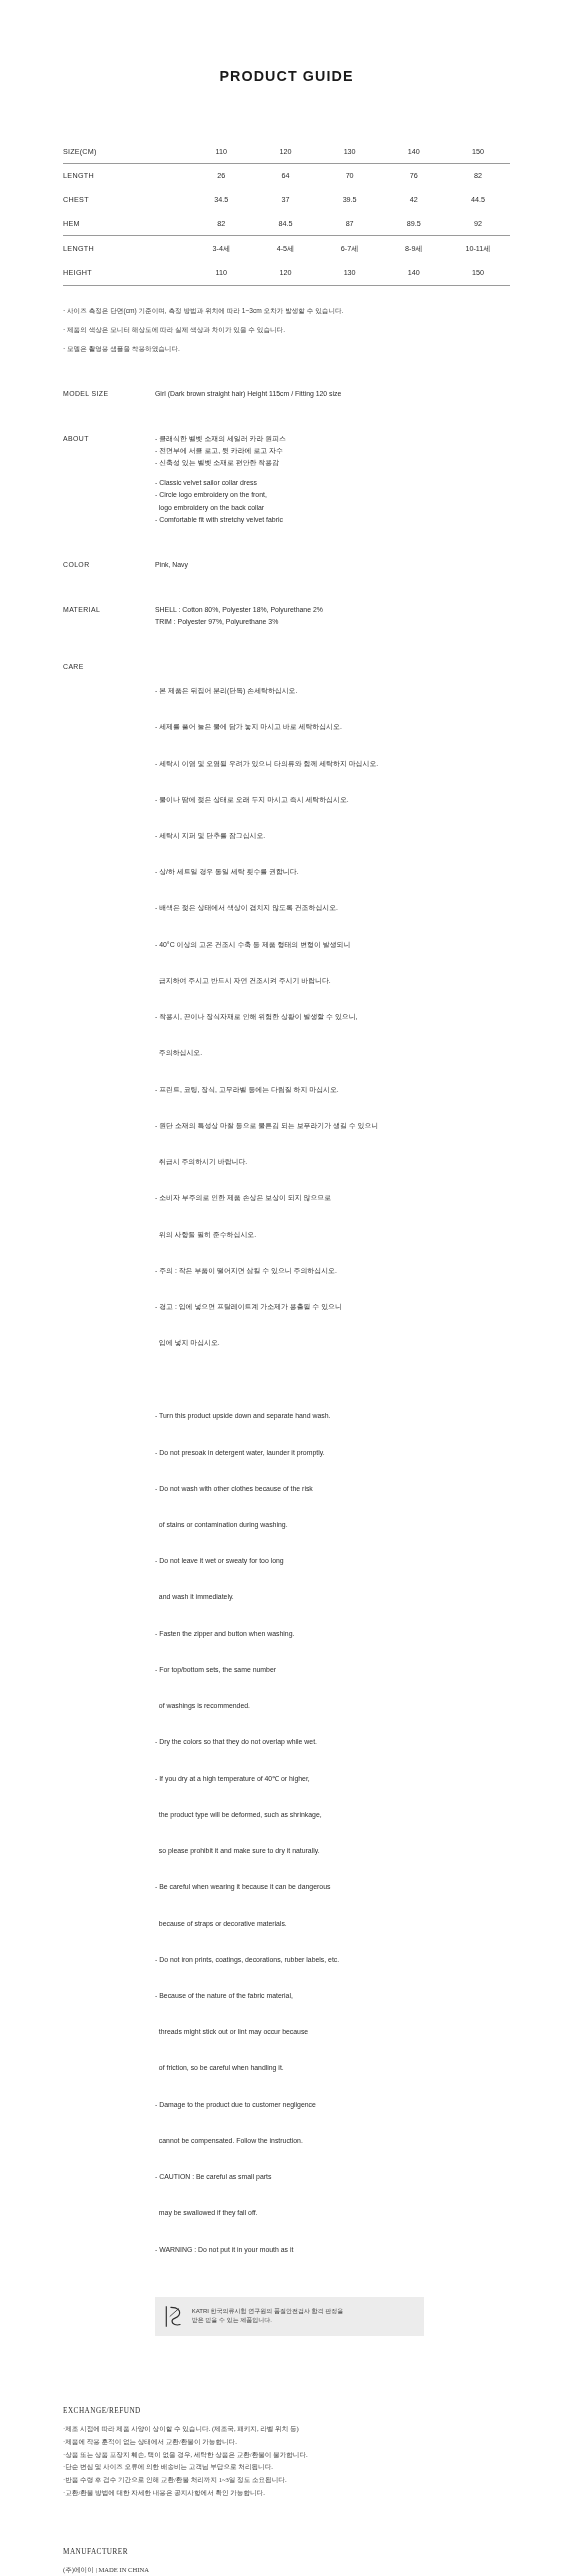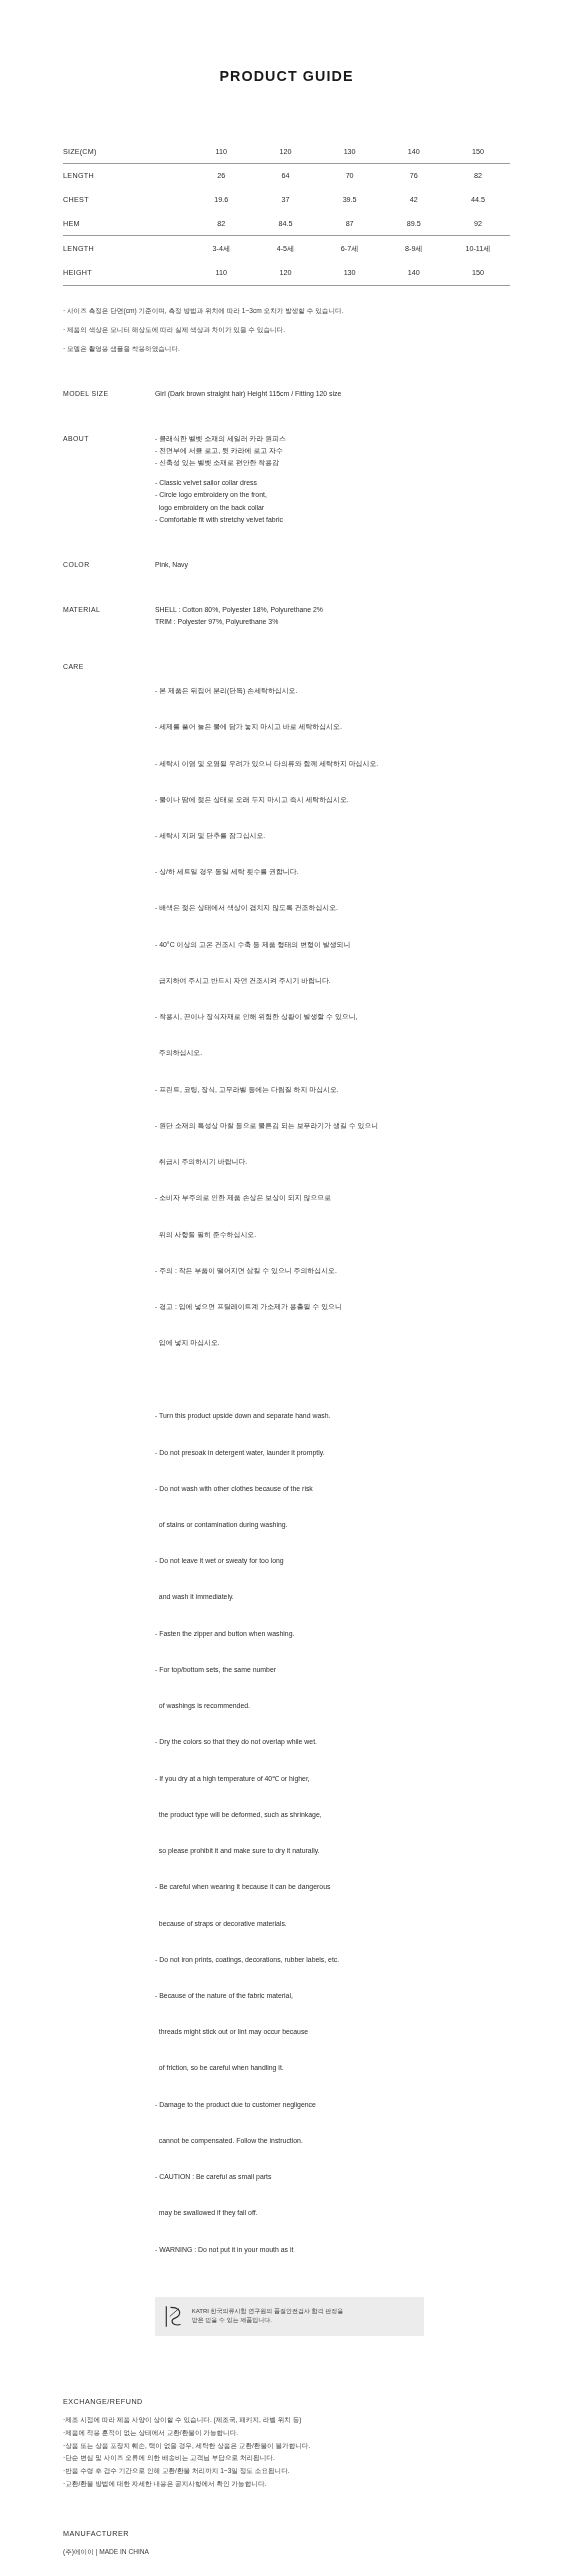--- a/index.html
+++ b/index.html
@@ -137,21 +137,22 @@
   .katri .mark svg { display: block; }
   .katri .ktext {
     font-size: 6px;
     line-height: 1.6;
     color: #3a3a3a;
   }
   .katri .ktext p { margin: 0; }
 
   
   .sect {
-    margin-top: 6px;
+    margin-top: 16px;
+    font-family: Liberation Serif, serif;
   }
   .sect h3 {
     font-size: 7.2px;
     font-weight: normal;
     letter-spacing: 0.5px;
     margin: 0 0 8px 0;
     color: #2b2b2b;
   }
   .sect .body {
     font-size: 6.6px;
@@ -186,21 +187,21 @@
           <tr>
             <td class="lbl">LENGTH</td>
             <td class="num">26</td>
             <td class="num">64</td>
             <td class="num">70</td>
             <td class="num">76</td>
             <td class="num">82</td>
           </tr>
           <tr>
             <td class="lbl">CHEST</td>
-            <td class="num">19.6</td>
+            <td class="num">34.5</td>
             <td class="num">37</td>
             <td class="num">39.5</td>
             <td class="num">42</td>
             <td class="num">44.5</td>
           </tr>
           <tr>
             <td class="lbl">HEM</td>
             <td class="num">82</td>
             <td class="num">84.5</td>
             <td class="num">87</td>

